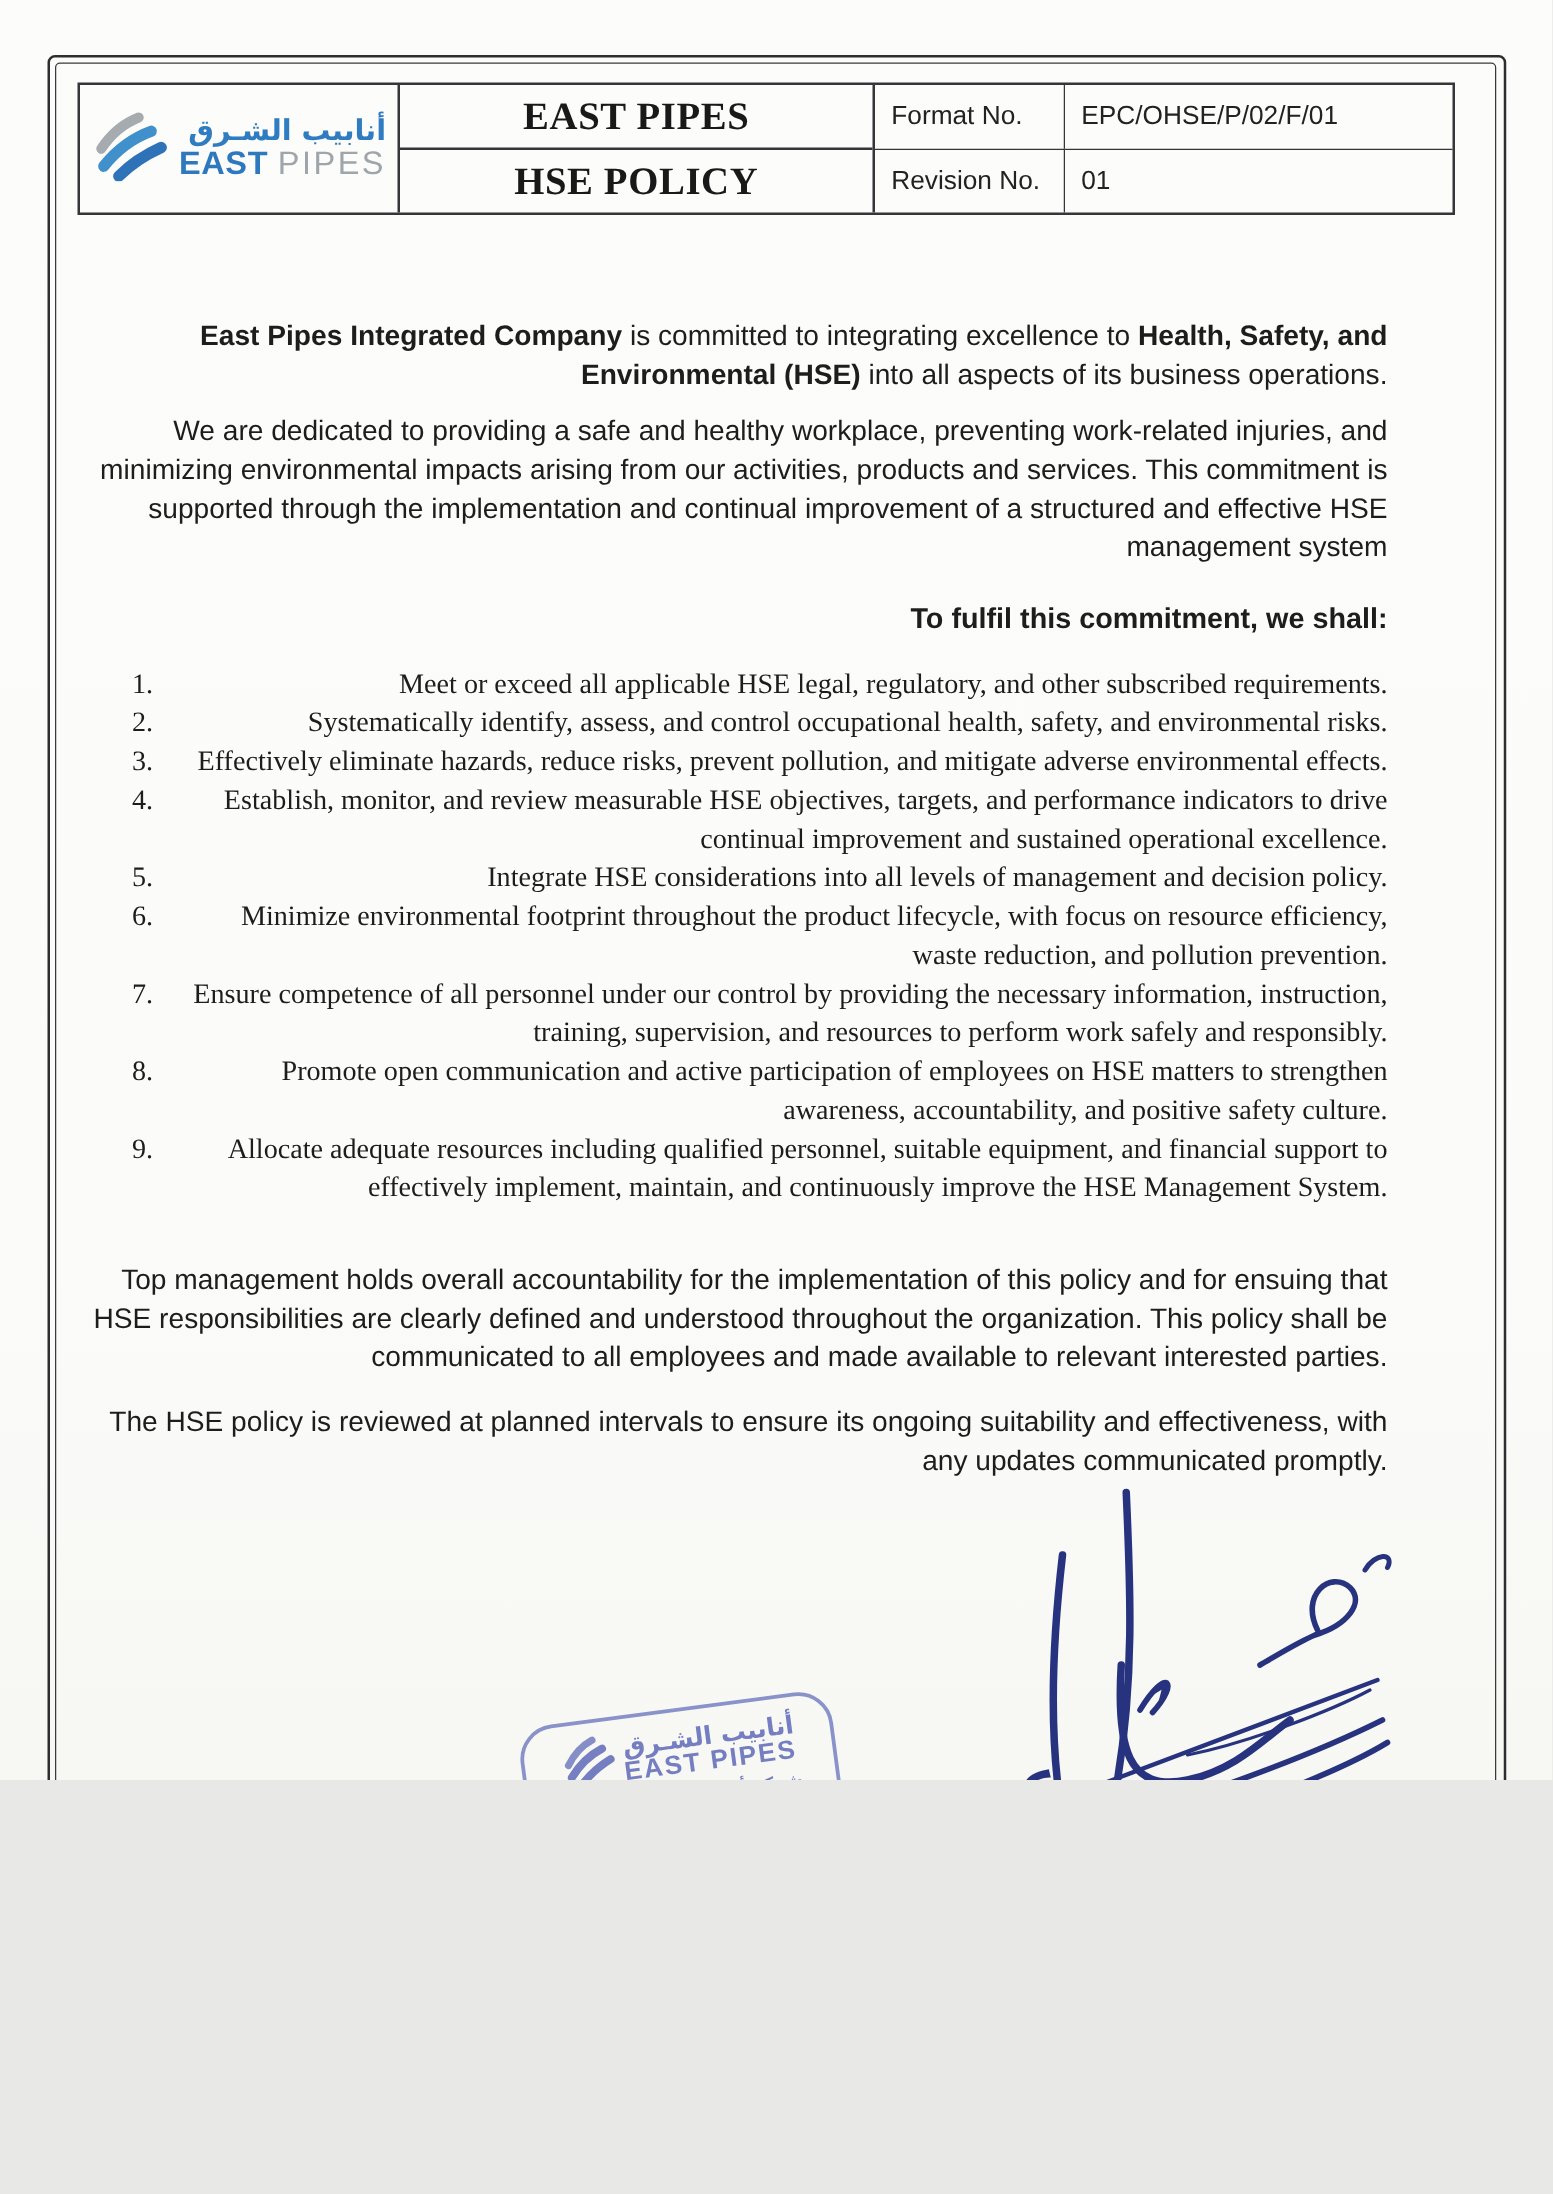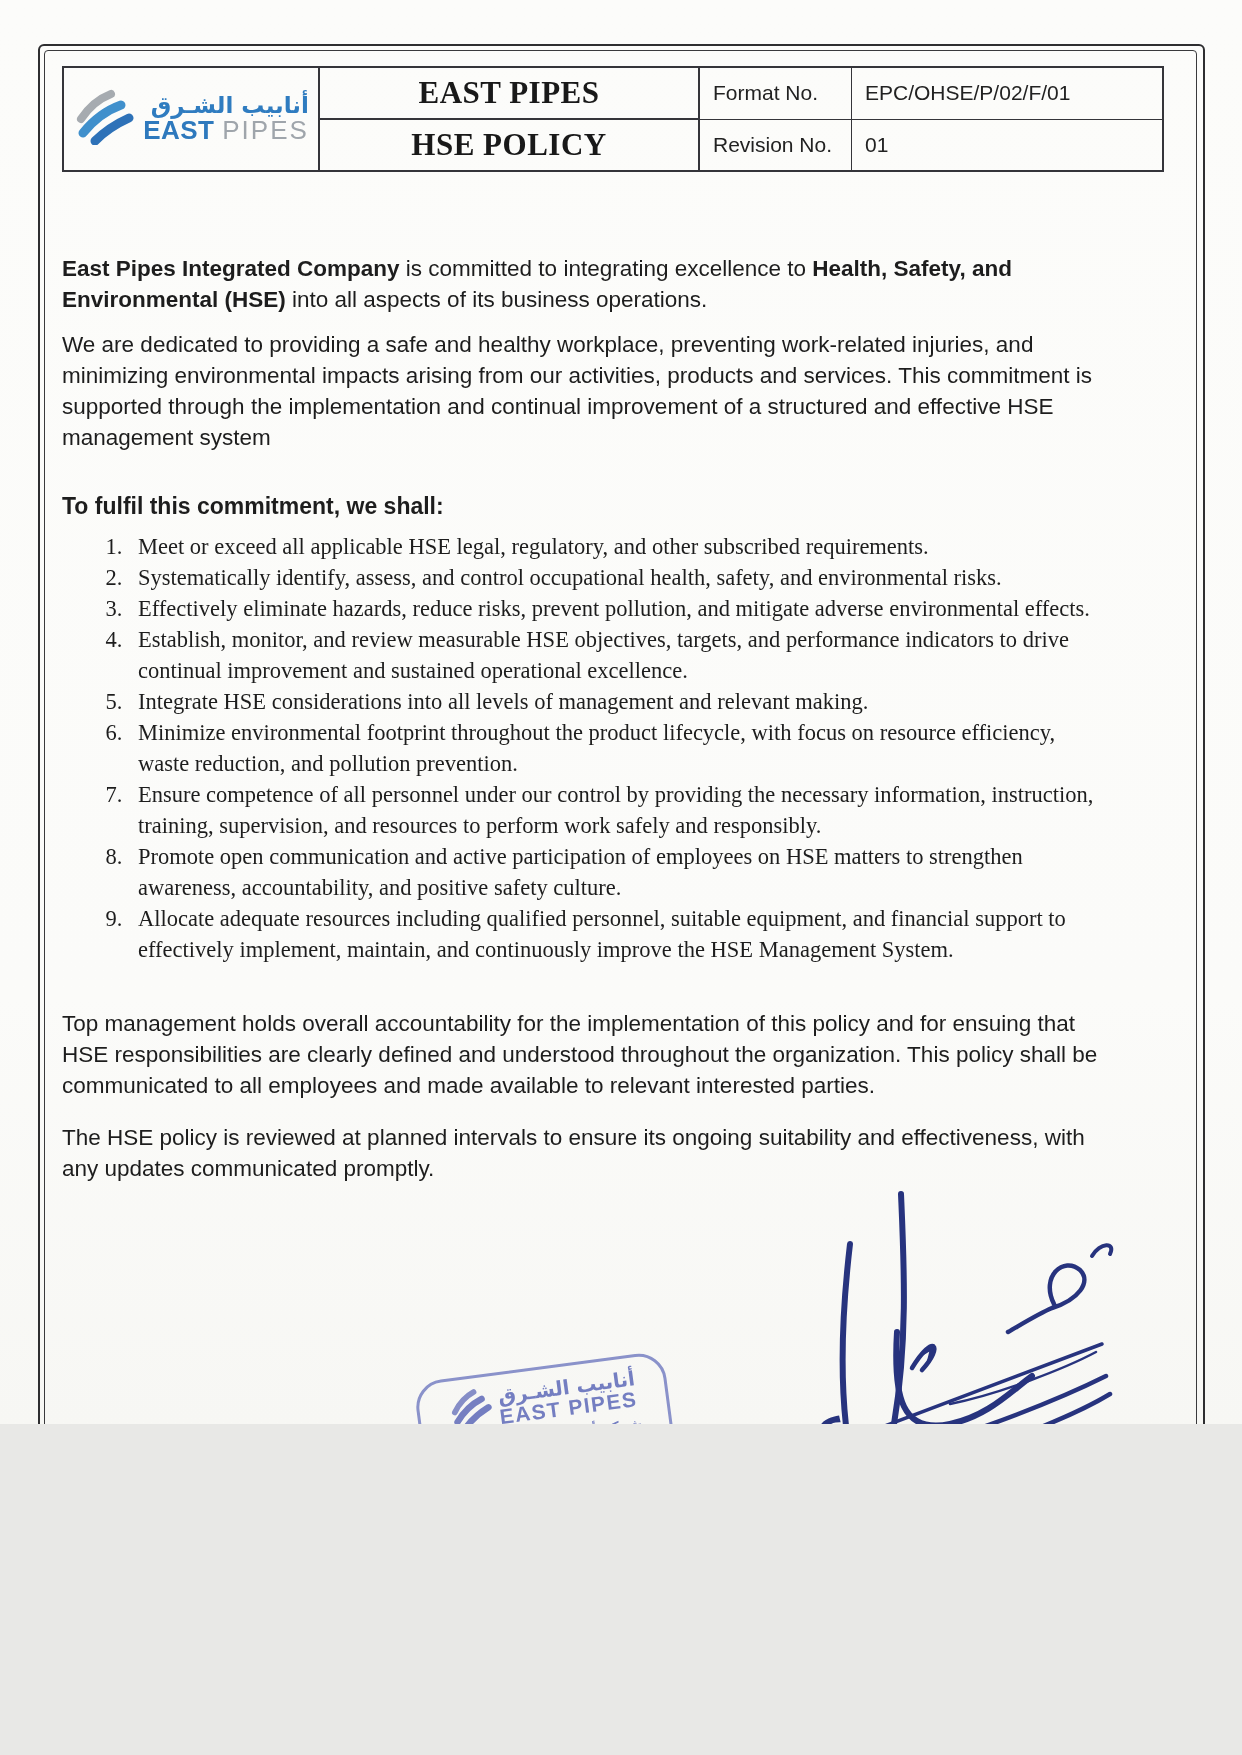--- a/index.html
+++ b/index.html
@@ -33,23 +33,23 @@
     letter-spacing:.5px;color:#191919;}
   .hdr-title-row.first{border-bottom:2px solid #35353a;}
   .hdr-meta{flex:1;display:flex;flex-direction:column;box-sizing:border-box;}
   .meta-row{flex:1;display:flex;border-bottom:1.5px solid #35353a;box-sizing:border-box;justify-content:space-between;}
   .meta-row:last-child{border-bottom:none;}
   .meta-label{width:152px;border-right:1.5px solid #35353a;display:flex;
     align-items:center;padding-left:13px;font-size:21px;color:#222;box-sizing:border-box;}
   .meta-value{flex:1;display:flex;align-items:center;padding-left:13px;
     font-size:21px;color:#222;}
   
-  .blk{position:absolute;left:62px;width:1048px;font-size:22.5px;line-height:31px;color:#1d1d1d;}
+  .blk{position:absolute;left:62px;width:1048px;font-size:22.5px;line-height:31px;color:#1d1d1d;text-align:right;}
   .b{font-weight:700;}
-  .heading{font-weight:700;font-size:23px;margin-top:12px;}
+  .heading{font-weight:700;font-size:23px;}
   ol.commitments{margin:0;padding:0 0 0 66px;font-family:Liberation Serif, serif;}
   ol.commitments li{padding-left:10px;margin:0;}
   
   .date-line{position:absolute;left:105px;top:1503px;font-size:22px;color:#1d1d1d;}
   .signer-name{position:absolute;left:723px;top:1498px;font-size:22px;color:#1d1d1d;}
   .signer-title{position:absolute;left:788px;top:1556px;font-size:15px;color:#1d1d1d;}
   
   .stamp{position:absolute;left:424px;top:1366px;width:252px;height:186px;
     transform:rotate(-7.5deg);border:3px solid rgba(112,121,191,.85);
     border-radius:28px;color:#6d78bf;box-sizing:border-box;
@@ -114,21 +114,21 @@
   <div class="blk" style="top:329px;">We are dedicated to providing a safe and healthy workplace, preventing work-related injuries, and minimizing environmental impacts arising from our activities, products and services. This commitment is supported through the implementation and continual improvement of a structured and effective HSE management system</div>
 
   <div class="blk heading" style="top:479px;">To fulfil this commitment, we shall:</div>
 
   <div class="blk" style="top:531px;">
     <ol class="commitments">
       <li>Meet or exceed all applicable HSE legal, regulatory, and other subscribed requirements.</li>
       <li>Systematically identify, assess, and control occupational health, safety, and environmental risks.</li>
       <li>Effectively eliminate hazards, reduce risks, prevent pollution, and mitigate adverse environmental effects.</li>
       <li>Establish, monitor, and review measurable HSE objectives, targets, and performance indicators to drive continual improvement and sustained operational excellence.</li>
-      <li>Integrate HSE considerations into all levels of management and relevant making.</li>
+      <li>Integrate HSE considerations into all levels of management and decision policy.</li>
       <li>Minimize environmental footprint throughout the product lifecycle, with focus on resource efficiency, waste reduction, and pollution prevention.</li>
       <li>Ensure competence of all personnel under our control by providing the necessary information, instruction, training, supervision, and resources to perform work safely and responsibly.</li>
       <li>Promote open communication and active participation of employees on HSE matters to strengthen awareness, accountability, and positive safety culture.</li>
       <li>Allocate adequate resources including qualified personnel, suitable equipment, and financial support to effectively implement, maintain, and continuously improve the HSE Management System.</li>
     </ol>
   </div>
 
   <div class="blk" style="top:1008px;">Top management holds overall accountability for the implementation of this policy and for ensuing that HSE responsibilities are clearly defined and understood throughout the organization. This policy shall be communicated to all employees and made available to relevant interested parties.</div>
 
   <div class="blk" style="top:1122px;">The HSE policy is reviewed at planned intervals to ensure its ongoing suitability and effectiveness, with any updates communicated promptly.</div>

